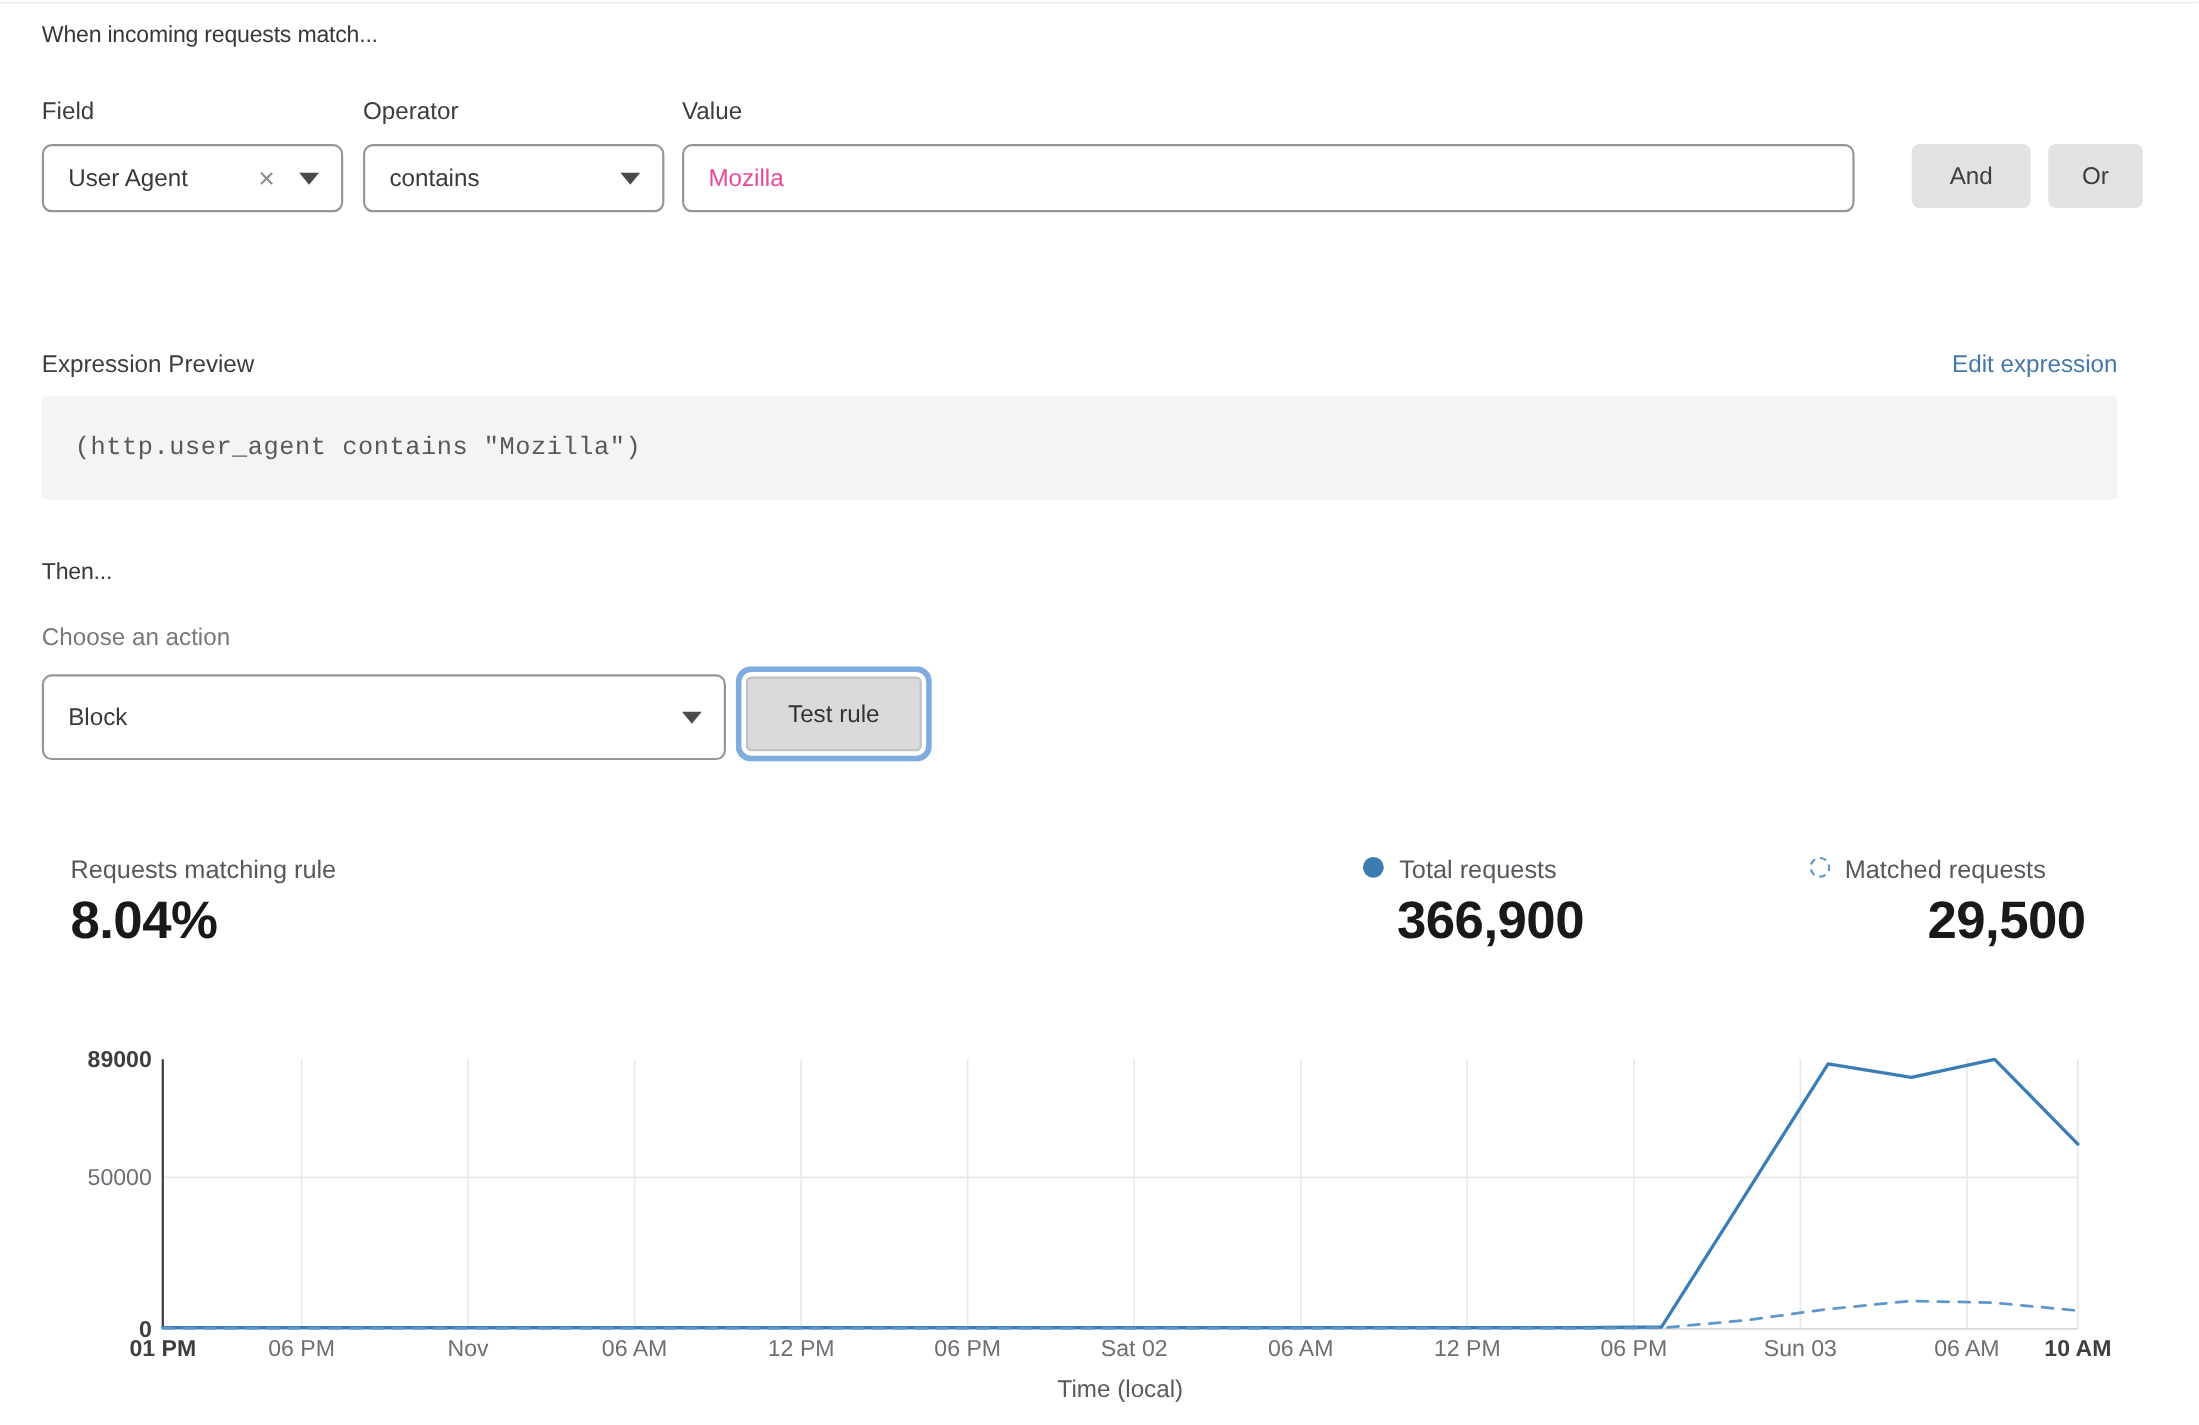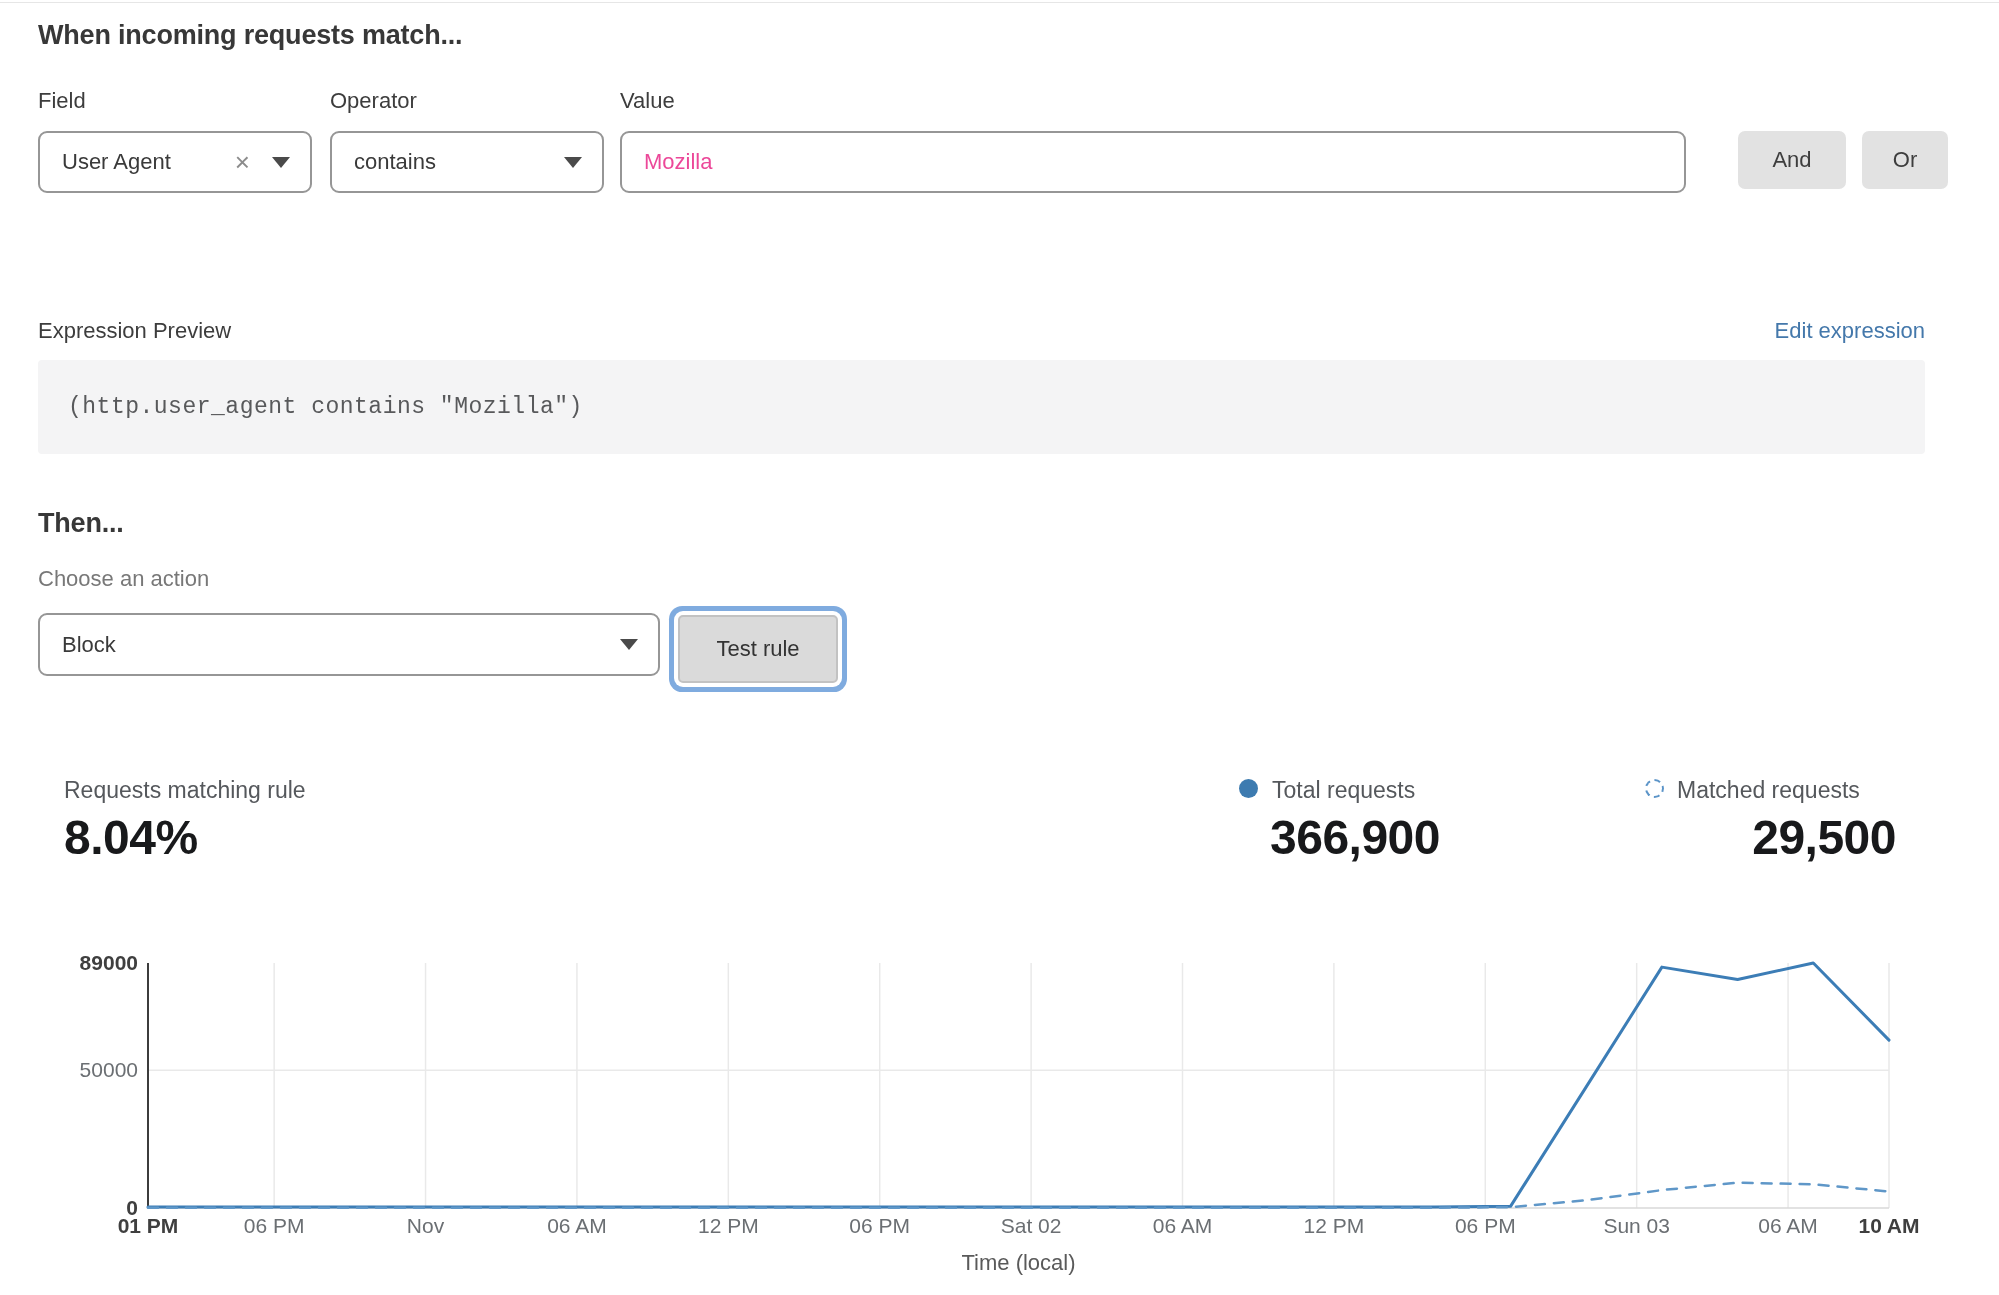--- a/index.html
+++ b/index.html
@@ -1,21 +1,21 @@
 <!DOCTYPE html>
 <html><head>
 <meta charset="utf-8">
 <style>
   * { margin:0; padding:0; box-sizing:border-box; }
   html,body { background:#ffffff; }
   body { font-family:"Liberation Sans","DejaVu Sans",sans-serif; }
   .page { position:relative; width:1999px; height:1295px; background:#fff; overflow:hidden; }
   .topline { position:absolute; left:0; top:2px; width:100%; height:1px; background:#e6e6e6; }
 
-  .h-title { position:absolute; font-size:27px; font-weight:bold; color:#383838; letter-spacing:-0.2px; }
+  .h-title { position:absolute; font-size:21px; font-weight:normal; color:#383838; letter-spacing:-0.2px; }
   #title-when { left:38px; top:20px; }
   #title-then { left:38px; top:508px; }
 
   .fld-label { position:absolute; top:88px; font-size:22px; color:#3d3d3d; }
   #label-field { left:38px; }
   #label-operator { left:330px; }
   #label-value { left:620px; }
 
   .selectbox {
     position:absolute; top:131px; height:62px;
@@ -50,21 +50,21 @@
   #expr-box {
     position:absolute; left:38px; top:360px; width:1887px; height:94px;
     background:#f4f4f5; border-radius:4px; display:flex; align-items:center;
   }
   #expr-code {
     margin-left:30px; font-family:"Liberation Mono","DejaVu Sans Mono",monospace;
     font-size:23px; color:#58595b; letter-spacing:0.5px;
   }
 
   #choose-action { position:absolute; left:38px; top:566px; font-size:22px; color:#787878; }
-  #action-select { left:38px; top:613px; width:622px; height:63px; }
+  #action-select { left:38px; top:613px; width:622px; height:78px; }
 
   #test-rule-button {
     position:absolute; left:678px; top:615px; width:160px; height:68px;
     background:#dadada; border:2px solid #c2c2c2; border-radius:5px;
     font-size:22px; color:#333; font-family:"Liberation Sans","DejaVu Sans",sans-serif;
     cursor:pointer;
     box-shadow:0 0 0 4px #ffffff, 0 0 0 9px #7fabdf;
   }
 
   .stat-label { position:absolute; top:777px; font-size:23px; color:#55585c; }

